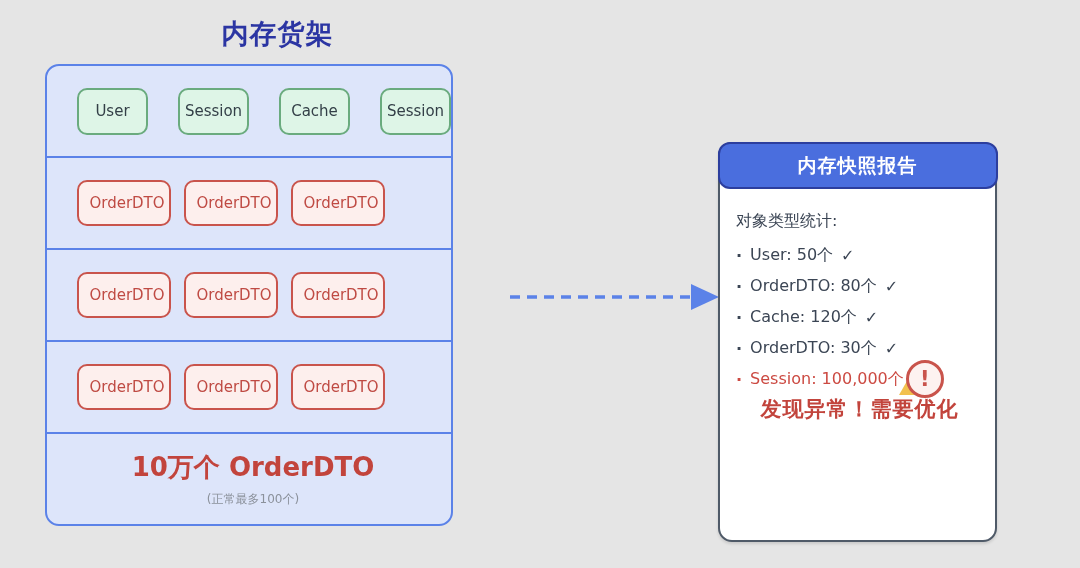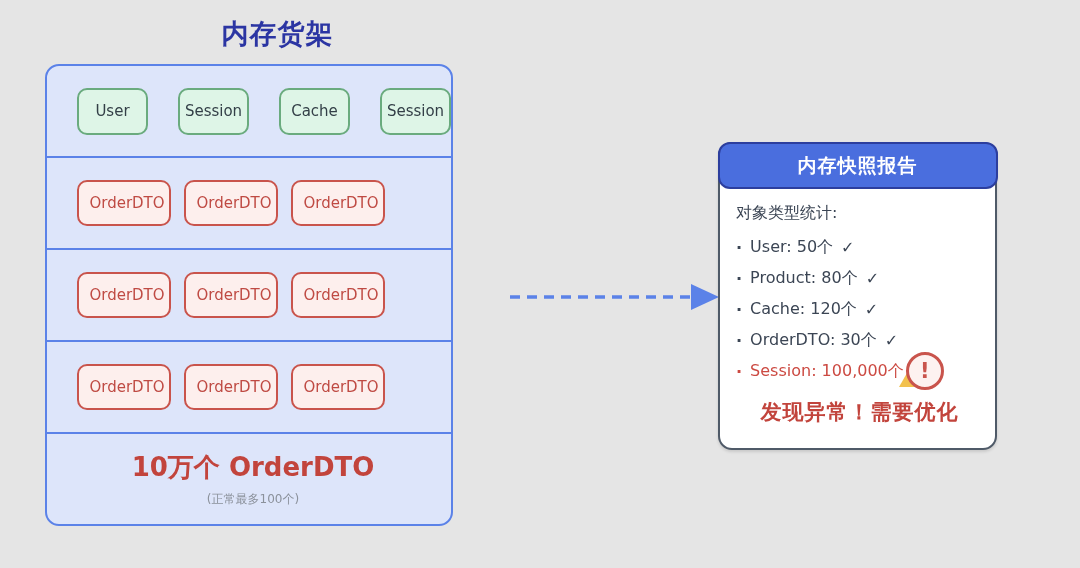--- a/index.html
+++ b/index.html
@@ -76,21 +76,21 @@
     color: var(--muted_gray, #8b919b);
   }
 
   
   .flow-arrow { position: absolute; left: 510px; top: 283px; }
 
   
   .panel {
     position: absolute;
     left: 718px; top: 142px;
-    width: 279px; height: 308px;
+    width: 279px; height: 400px;
     box-sizing: border-box;
     background: #ffffff;
     border: 2.5px solid var(--panel_border, #4f5a68);
     border-radius: 14px;
     box-shadow: 0 2px 3px rgba(0,0,0,0.12);
   }
   .panel-header {
     box-sizing: border-box;
     margin: -2.5px -2.5px 0 -2.5px;
     height: 47px;
@@ -100,21 +100,21 @@
     color: #ffffff;
     font-size: 19px; font-weight: bold;
     text-align: center;
     line-height: 43px;
     letter-spacing: 1px;
   }
   .panel-body { padding: 12px 12px 0 16px; }
   .stats-heading {
     font-size: 16px;
     color: var(--body_text, #3b4554);
-    margin: 2px 0 8px 0;
+    margin: 10px 0 8px 0;
   }
   .stats-list { list-style: none; margin: 0; padding: 0; }
   .stat-item {
     display: flex; align-items: center;
     height: 31px;
     font-size: 16px;
     color: var(--body_text, #3b4554);
   }
   .stat-item .bullet { margin-right: 8px; font-weight: bold; }
   .stat-item .check { margin-left: 8px; }
@@ -140,21 +140,20 @@
     box-sizing: border-box;
     border-radius: 50%;
     border: 3.5px solid var(--red_border, #c9544c);
     background: #fdf2f0;
     color: var(--red_border, #c9544c);
     font-size: 21px; font-weight: bold;
     display: flex; align-items: center; justify-content: center;
     z-index: 1;
   }
   .panel-footer {
-    margin-top: 11px;
     text-align: center;
     font-size: 21px; font-weight: bold;
     color: var(--alert_red, #c2443c);
     letter-spacing: 1px;
   }
 </style>
 </head>
 <body>
 
 <div class="canvas">
@@ -199,21 +198,21 @@
     <div class="panel-body">
       <div class="stats-heading">对象类型统计:</div>
       <ul class="stats-list">
           <li class="stat-item">
             <span class="bullet">·</span>
             <span class="stat-label">User: 50个</span>
             <span class="check">✓</span>
           </li>
           <li class="stat-item">
             <span class="bullet">·</span>
-            <span class="stat-label">Product: 80个</span>
+            <span class="stat-label">OrderDTO: 80个</span>
             <span class="check">✓</span>
           </li>
           <li class="stat-item">
             <span class="bullet">·</span>
             <span class="stat-label">Cache: 120个</span>
             <span class="check">✓</span>
           </li>
           <li class="stat-item">
             <span class="bullet">·</span>
             <span class="stat-label">OrderDTO: 30个</span>

